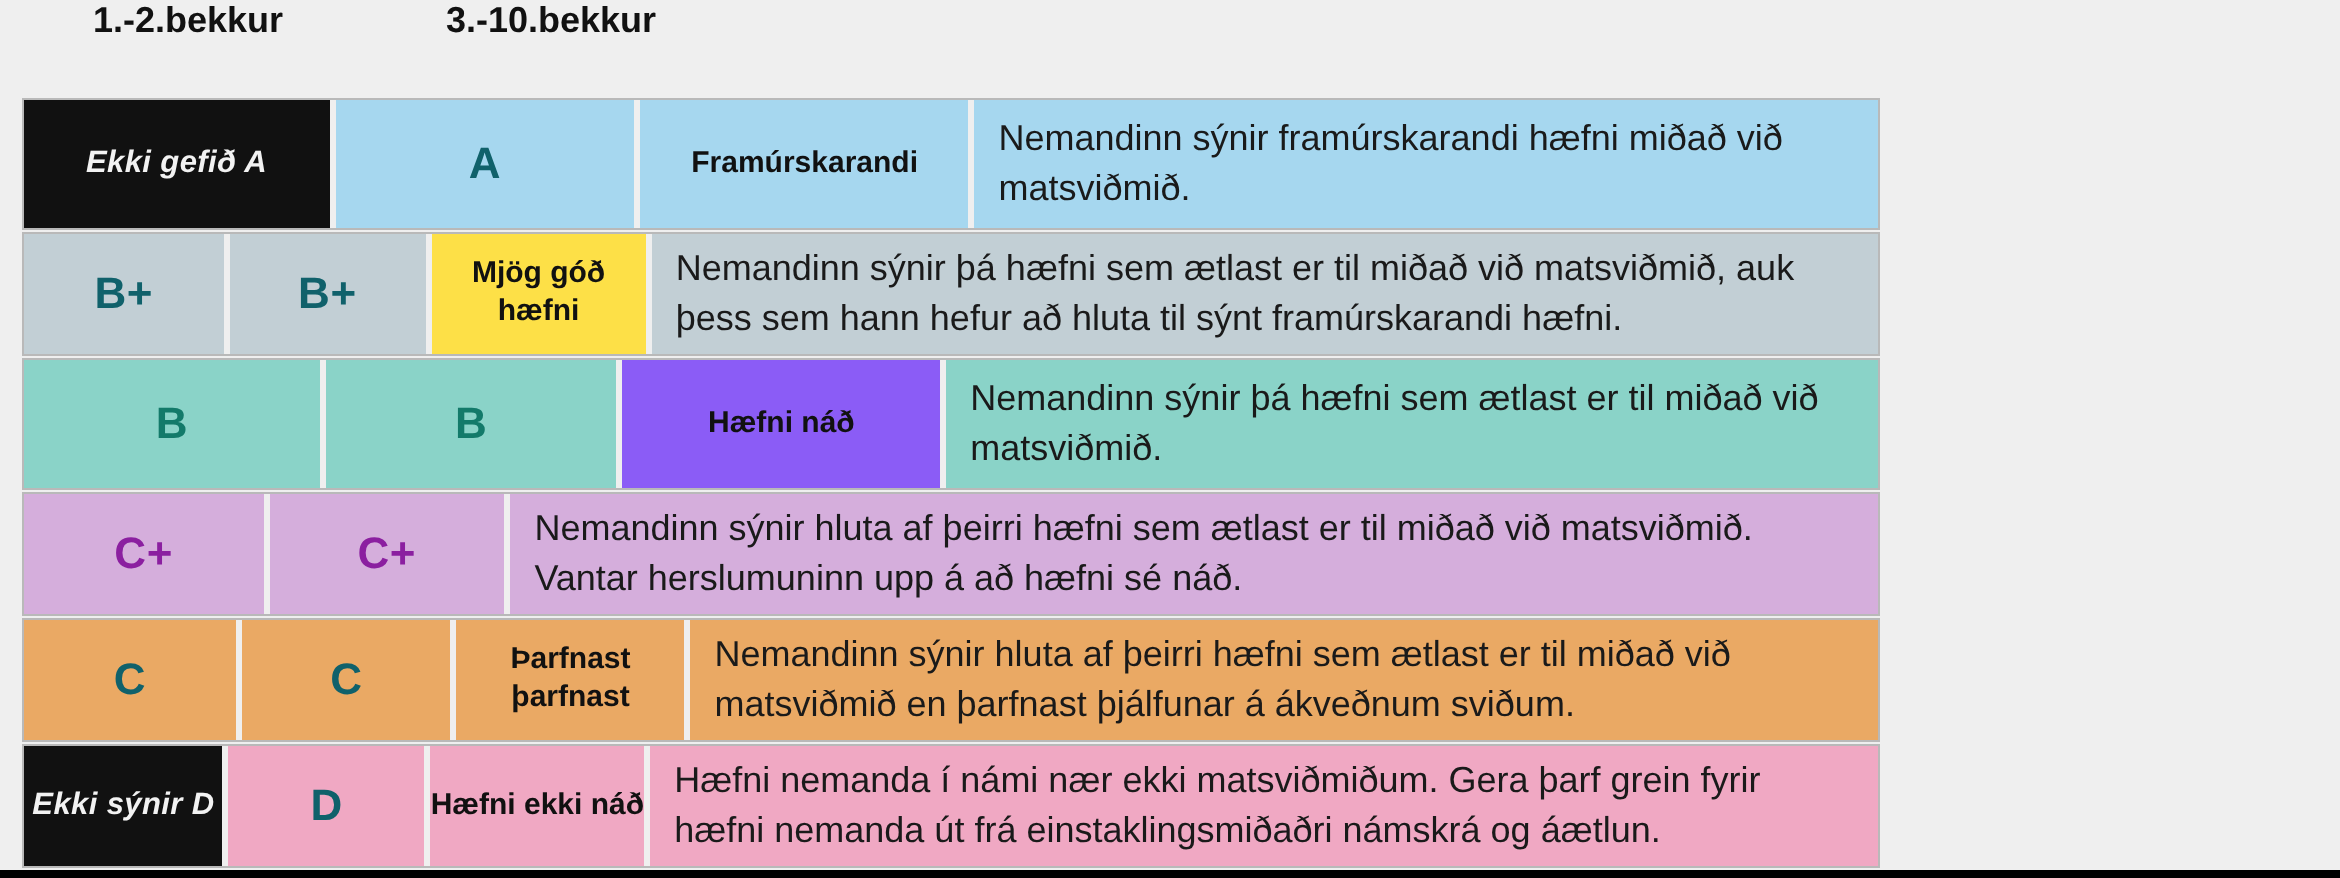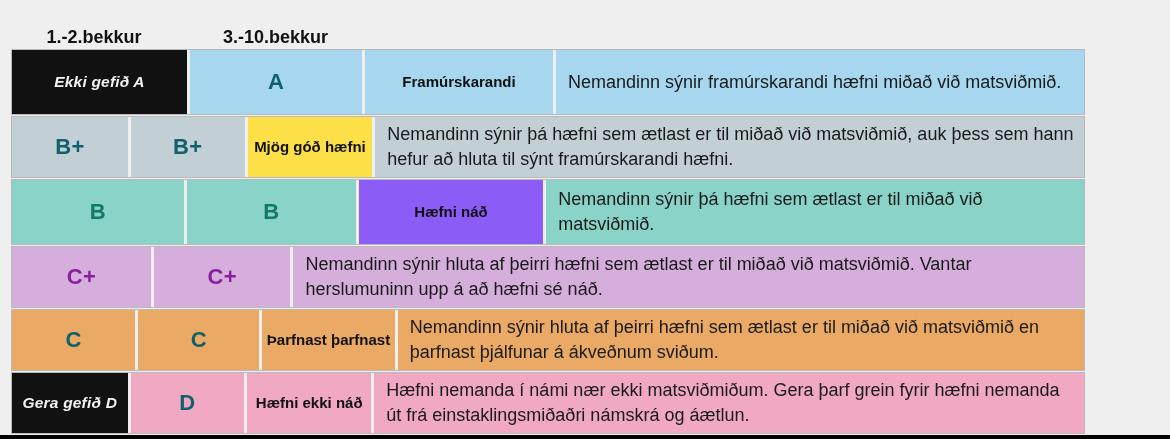--- a/index.html
+++ b/index.html
@@ -18,41 +18,41 @@
   }
 
   
   #header-row {
     position: absolute;
     left: 0;
     top: 0;
     width: 1170px;
     height: 48px;
     display: flex;
-    align-items: flex-end;
+    align-items: flex-start;
     border-radius: 10px;
   }
 
   .header-label {
     font-size: 18px;
     font-weight: bold;
     color: #111;
     text-align: center;
     white-space: nowrap;
   }
 
   #header-col1 { width: 188px; margin-left: 0px; }
   #header-col2 { width: 175px; }
 
   
   #grade-table {
     position: absolute;
     left: 12px;
     top: 50px;
-    width: 1072px;
+    width: 927px;
     height: 376px;
     display: flex;
     flex-direction: column;
     gap: 3px;
     background: #efefef;
   }
 
   .grade-row {
     display: flex;
     gap: 3px;
@@ -87,21 +87,21 @@
   .grade-letter {
     font-size: 22px;
     font-weight: bold;
     letter-spacing: 0.3px;
   }
 
   .level-label {
     font-size: 15px;
     font-weight: bold;
     color: #111;
-    text-align: left;
+    text-align: center;
     line-height: 1.25;
   }
 
   .descr {
     font-size: 18px;
     color: #1a1a1a;
     line-height: 1.38;
     text-align: left;
   }
 
@@ -184,21 +184,21 @@
     <div class="cell col-l" style="background: rgb(234, 169, 100);">
       <span class="level-label">Þarfnast þarfnast</span>
     </div>
     <div class="cell col-d" style="background: rgb(234, 169, 100);">
       <span class="descr">Nemandinn sýnir hluta af þeirri hæfni sem ætlast er til miðað við matsviðmið en þarfnast þjálfunar á ákveðnum sviðum.</span>
     </div>
   </div>
 
   <div class="grade-row r6">
     <div class="cell col-k black">
-      <span class="not-given">Gera gefið D</span>
+      <span class="not-given">Ekki sýnir D</span>
     </div>
     <div class="cell col-g" style="background: rgb(240, 168, 195);">
       <span class="grade-letter" style="color: rgb(16, 97, 107);">D</span>
     </div>
     <div class="cell col-l" style="background: rgb(240, 168, 195);">
       <span class="level-label">Hæfni ekki náð</span>
     </div>
     <div class="cell col-d" style="background: rgb(240, 168, 195);">
       <span class="descr">Hæfni nemanda í námi nær ekki matsviðmiðum. Gera þarf grein fyrir hæfni nemanda út frá einstaklingsmiðaðri námskrá og áætlun.</span>
     </div>

